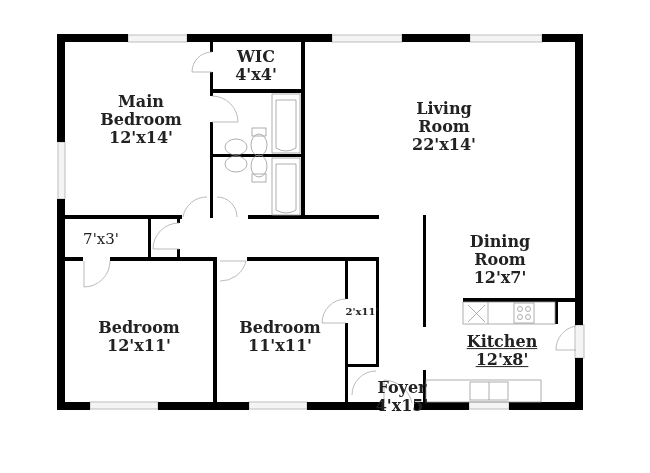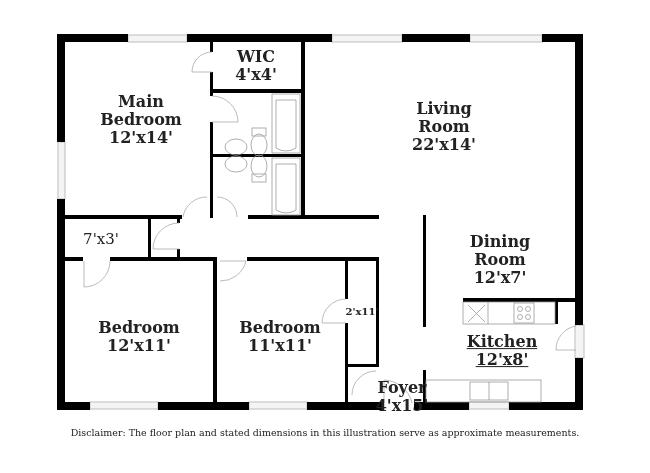--- a/index.html
+++ b/index.html
@@ -161,14 +161,13 @@
   <div>4'x15'</div>
 </div>
 <div class="lbl sm" style="left:101px;top:239px;">
   <div>7'x3'</div>
 </div>
 <div class="lbl xs" style="left:362px;top:312px;">
   <div>2'x11'</div>
 </div>
 
 <div class="disclaimer">
-  <div>Disclaimer: The floor plan and stated dimensions in this illustration serve as approximate measurements.</div>
 </div>
 
 </body></html>

